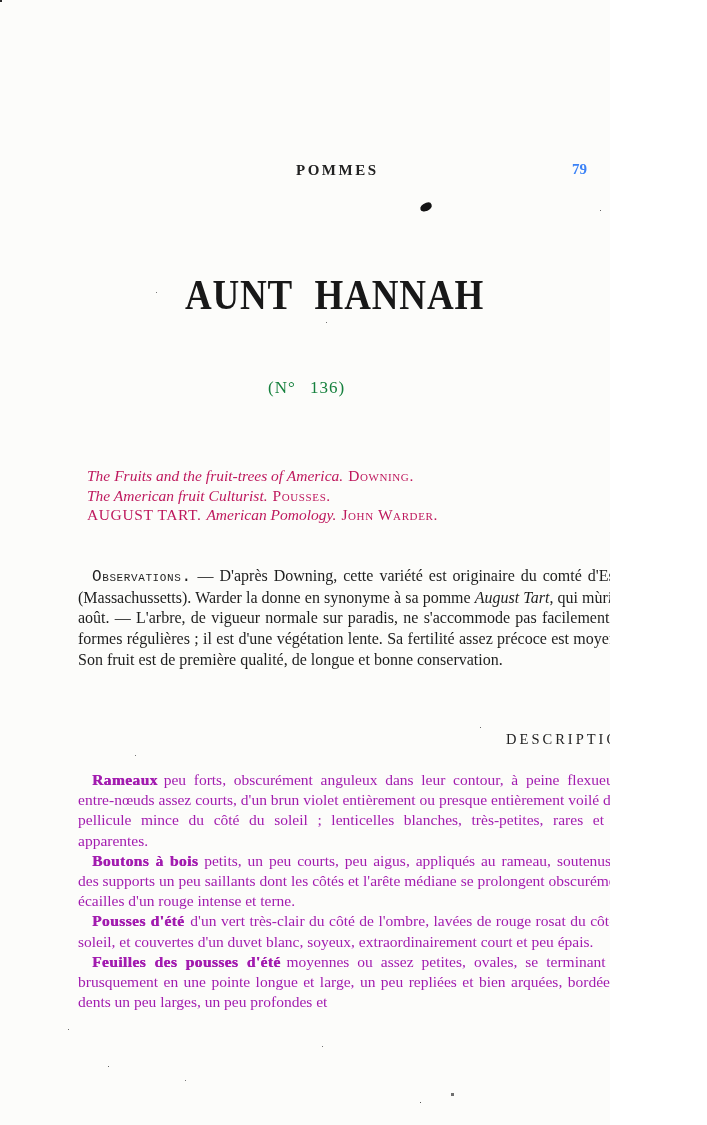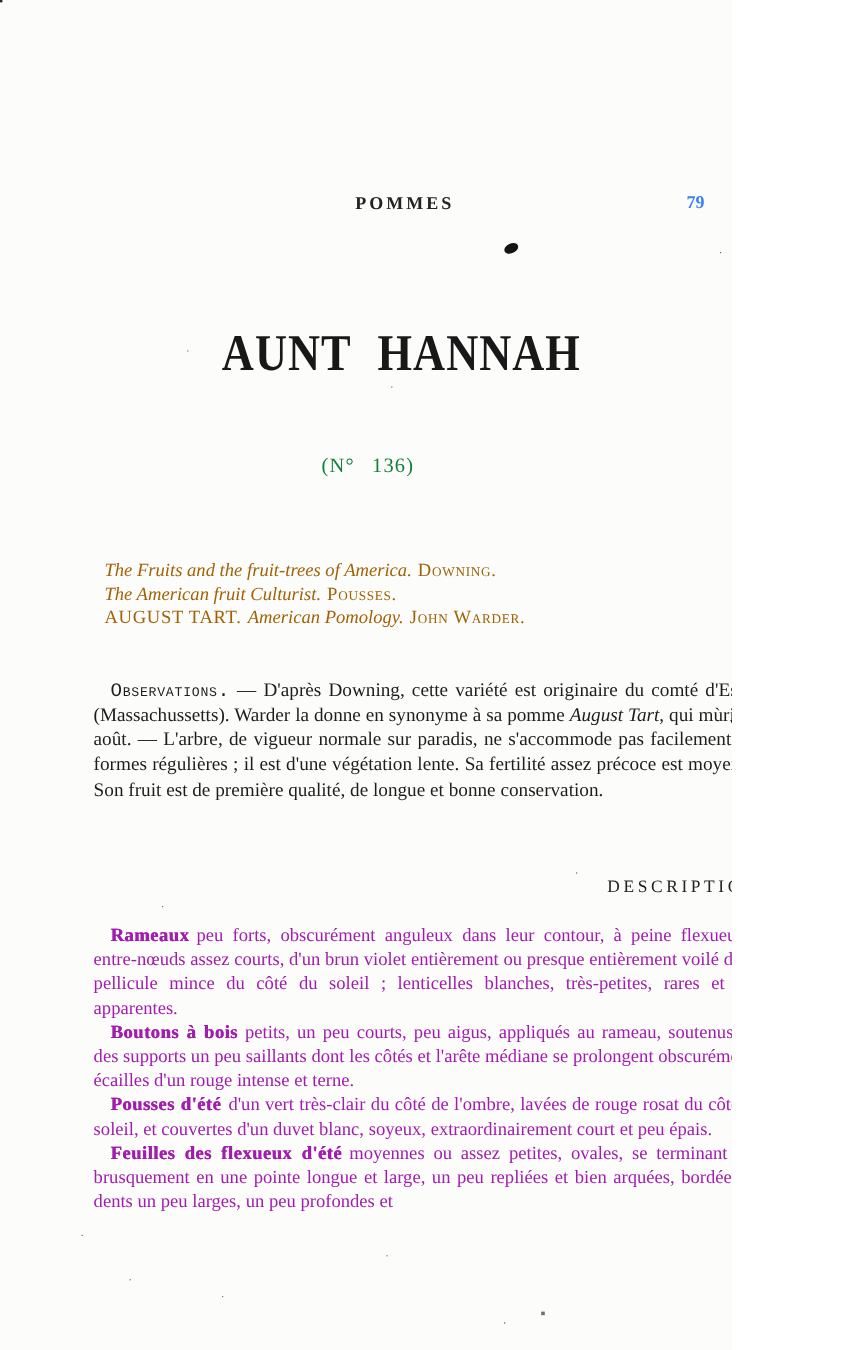--- a/index.html
+++ b/index.html
@@ -66,21 +66,21 @@
     word-spacing: 9px;
     color: #15803d;
   }
 
   
   .references {
     position: absolute;
     top: 466px; left: 87px;
     font-size: 15.5px;
     line-height: 19.5px;
-    color: #a16207;
+    color: #be185d;
   }
   .ref-line { white-space: nowrap; }
   .ref-title { font-style: italic; }
   .ref-author { font-variant: small-caps; letter-spacing: 0.6px; margin-left: 5px; }
   .ref-prefix { letter-spacing: 0.6px; margin-right: 5px; }
 
   
   .observations {
     position: absolute;
     top: 566px; left: 78px;
@@ -201,17 +201,17 @@
     <p>
       <span class="para-lead">Rameaux</span><span>peu forts, obscurément anguleux dans leur contour, à peine flexueux à entre-nœuds assez courts, d'un brun violet entièrement ou presque entièrement voilé d'une pellicule mince du côté du soleil ; lenticelles blanches, très-petites, rares et peu apparentes.</span>
     </p>
     <p>
       <span class="para-lead">Boutons à bois</span><span>petits, un peu courts, peu aigus, appliqués au rameau, soutenus sur des supports un peu saillants dont les côtés et l'arête médiane se prolongent obscurément ; écailles d'un rouge intense et terne.</span>
     </p>
     <p>
       <span class="para-lead">Pousses d'été</span><span>d'un vert très-clair du côté de l'ombre, lavées de rouge rosat du côté du soleil, et couvertes d'un duvet blanc, soyeux, extraordinairement court et peu épais.</span>
     </p>
     <p>
-      <span class="para-lead">Feuilles des flexueux d'été</span><span>moyennes ou assez petites, ovales, se terminant peu brusquement en une pointe longue et large, un peu repliées et bien arquées, bordées de dents un peu larges, un peu profondes et</span>
+      <span class="para-lead">Feuilles des pousses d'été</span><span>moyennes ou assez petites, ovales, se terminant peu brusquement en une pointe longue et large, un peu repliées et bien arquées, bordées de dents un peu larges, un peu profondes et</span>
     </p>
   </div>
 
 </div>
 
 </body></html>

